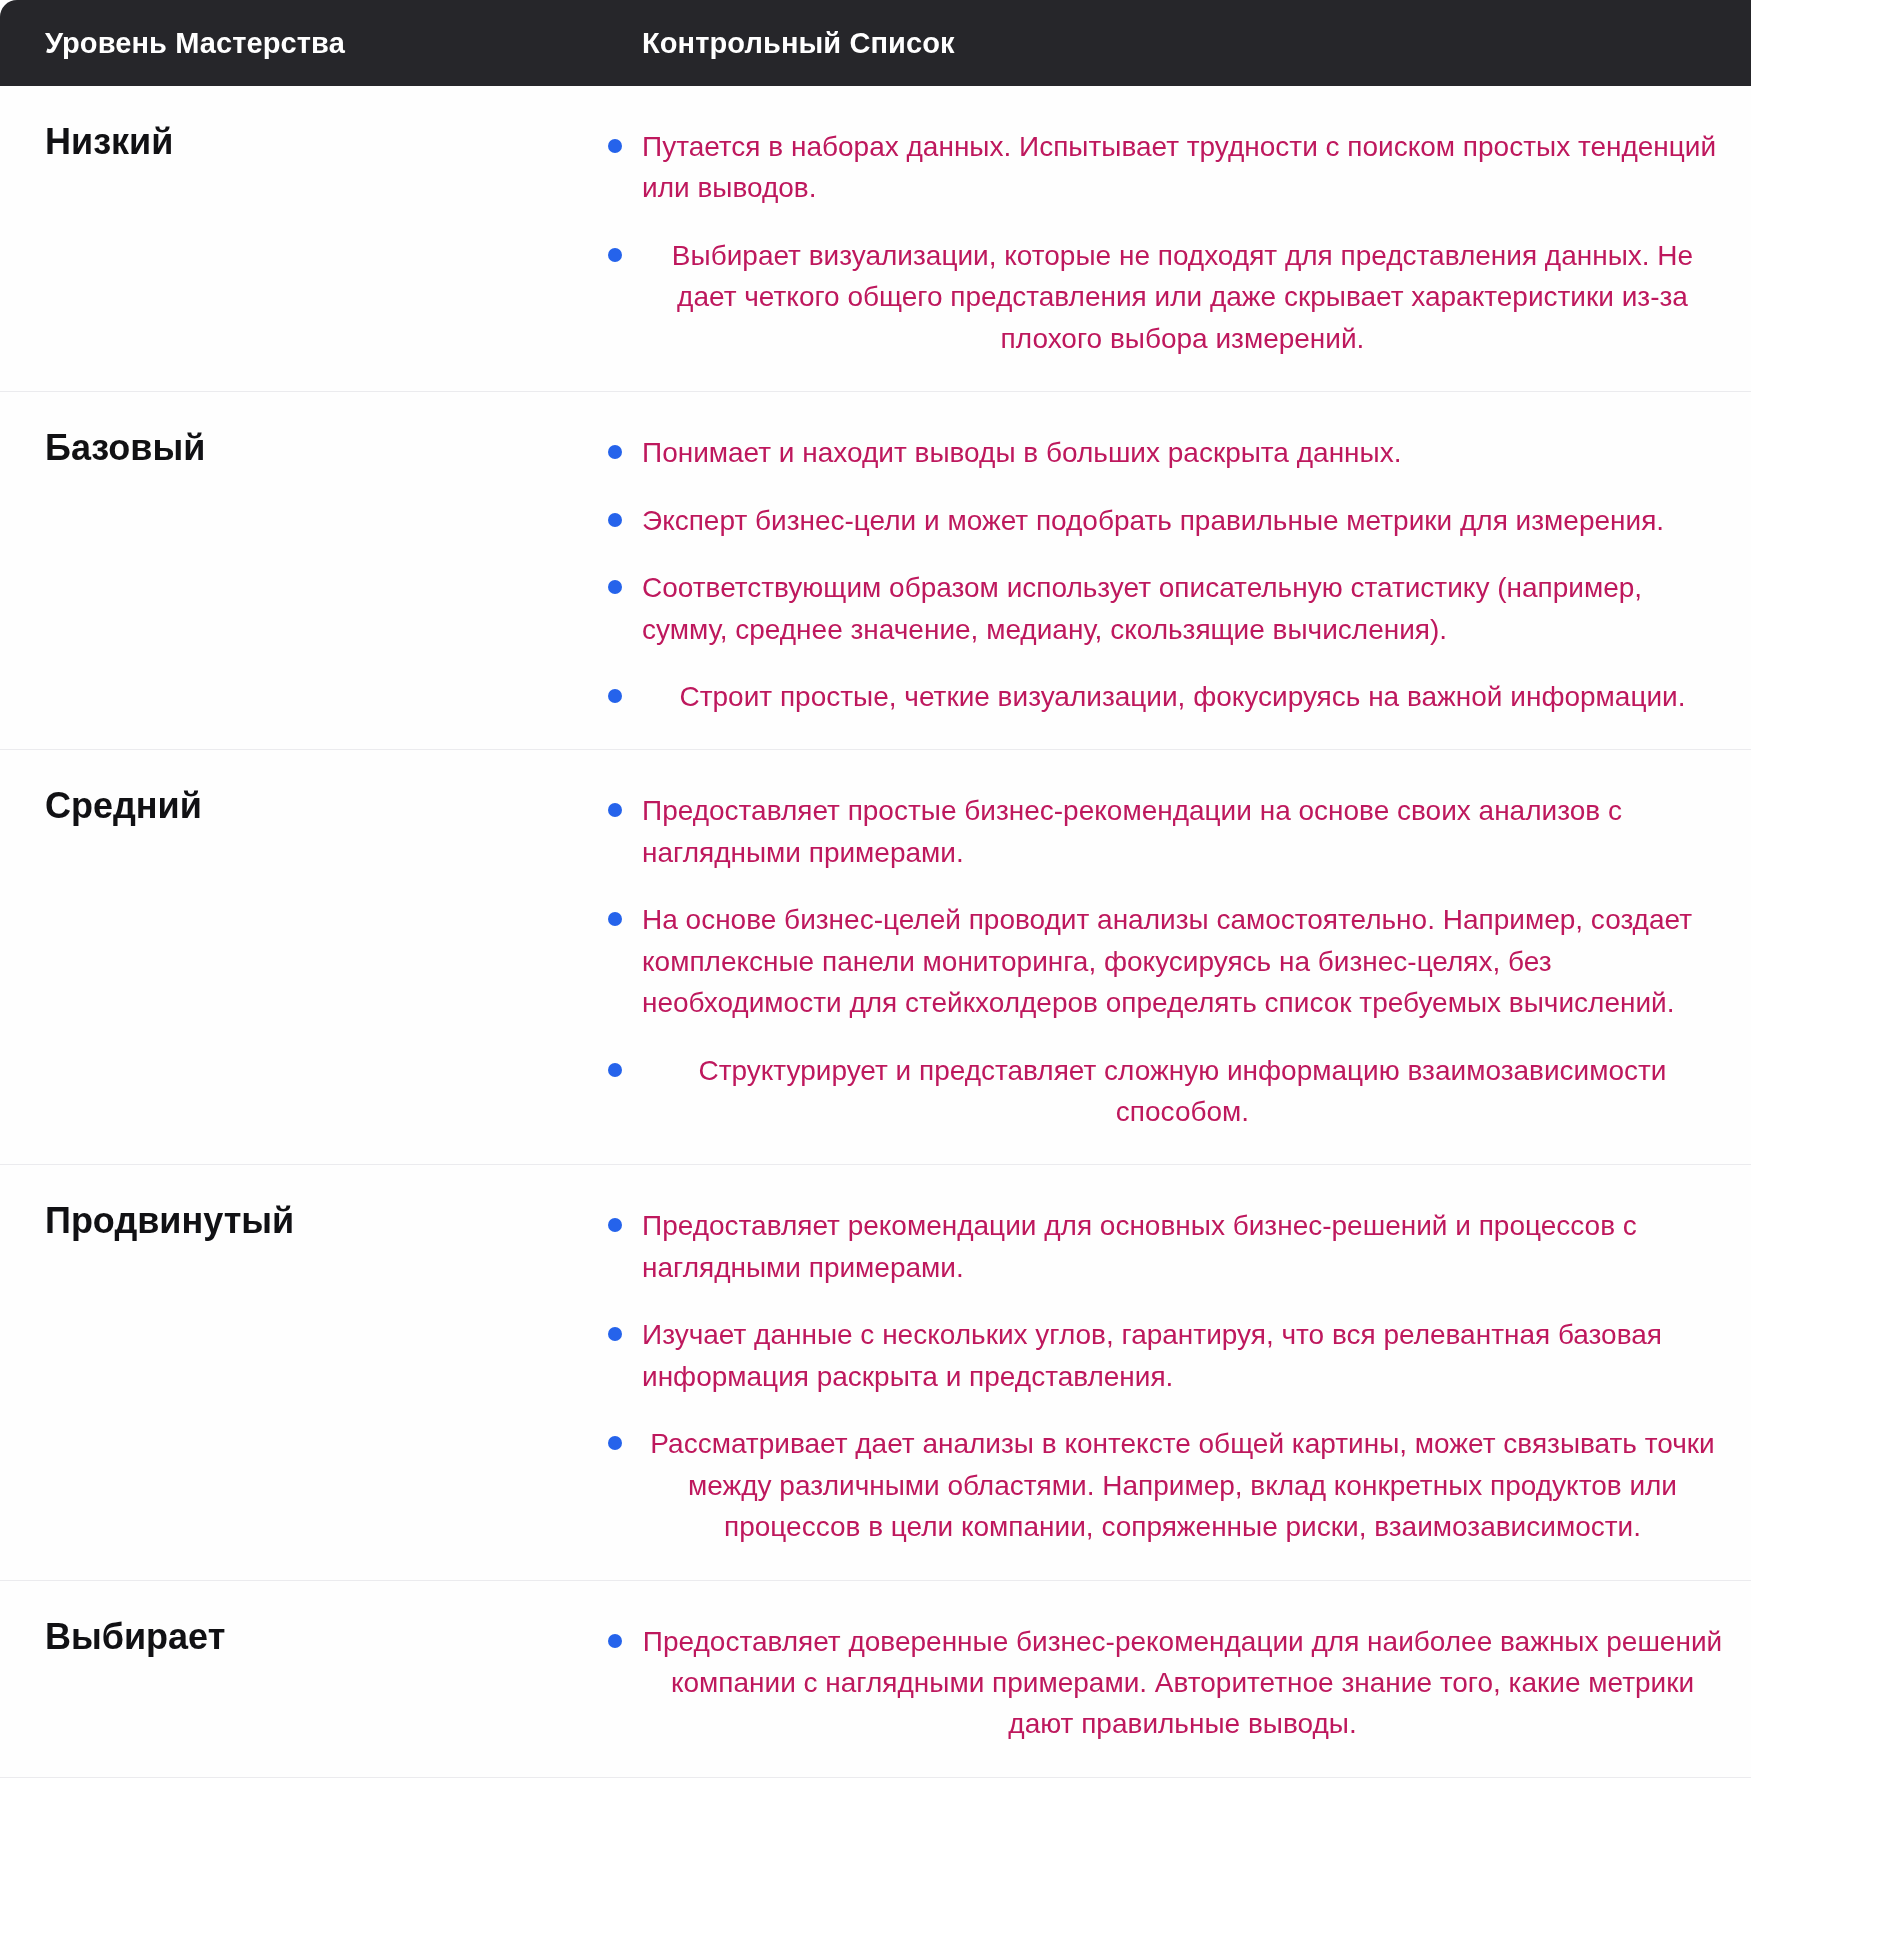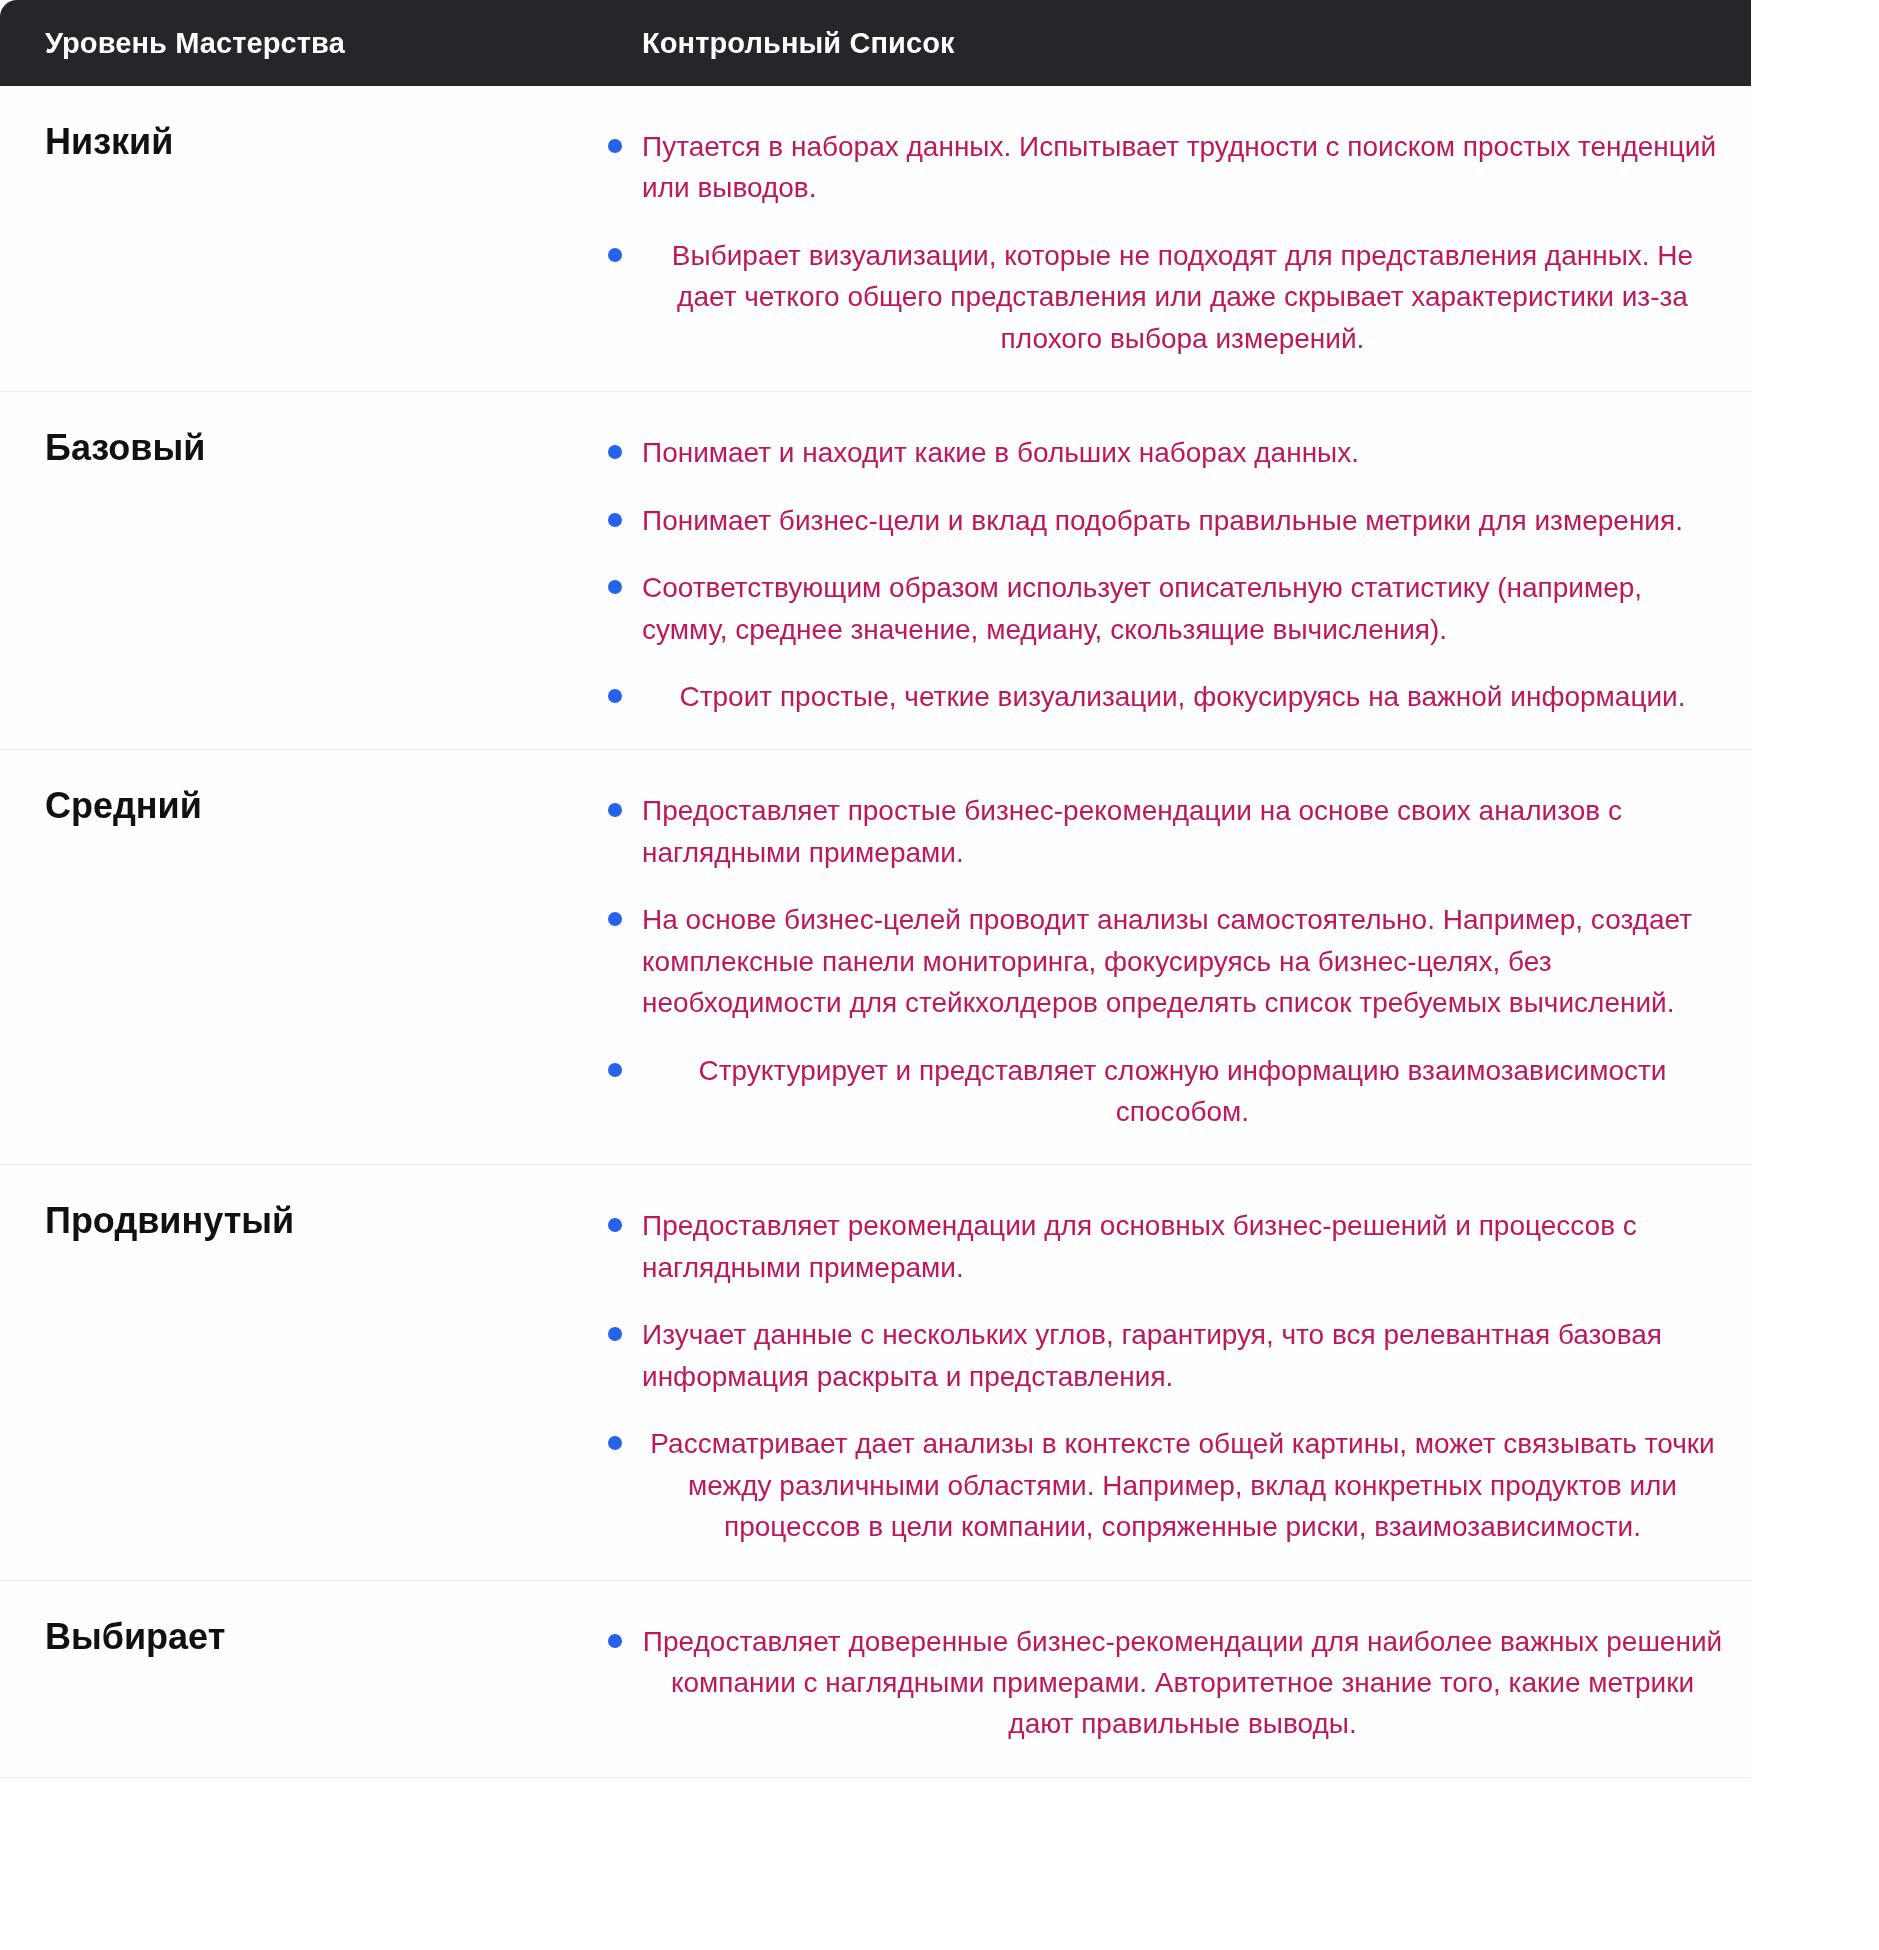--- a/index.html
+++ b/index.html
@@ -126,25 +126,25 @@
         </td>
       </tr>
       <tr>
         <td class="level-cell">
           <div class="level-label">Базовый</div>
         </td>
         <td class="list-cell">
           <ul class="checklist">
             <li>
               <span class="dot" style="background: rgb(37, 99, 235);"></span>
-              <span class="bullet-text">Понимает и находит какие в больших наборах данных.</span>
-            </li>
-            <li>
-              <span class="dot" style="background: rgb(37, 99, 235);"></span>
-              <span class="bullet-text">Понимает бизнес-цели и вклад подобрать правильные метрики для измерения.</span>
+              <span class="bullet-text">Понимает и находит выводы в больших раскрыта данных.</span>
+            </li>
+            <li>
+              <span class="dot" style="background: rgb(37, 99, 235);"></span>
+              <span class="bullet-text">Эксперт бизнес-цели и может подобрать правильные метрики для измерения.</span>
             </li>
             <li>
               <span class="dot" style="background: rgb(37, 99, 235);"></span>
               <span class="bullet-text">Соответствующим образом использует описательную статистику (например, сумму, среднее значение, медиану, скользящие вычисления).</span>
             </li>
             <li>
               <span class="dot" style="background: rgb(37, 99, 235);"></span>
               <span class="bullet-text">Строит простые, четкие визуализации, фокусируясь на важной информации.</span>
             </li>
           </ul>

